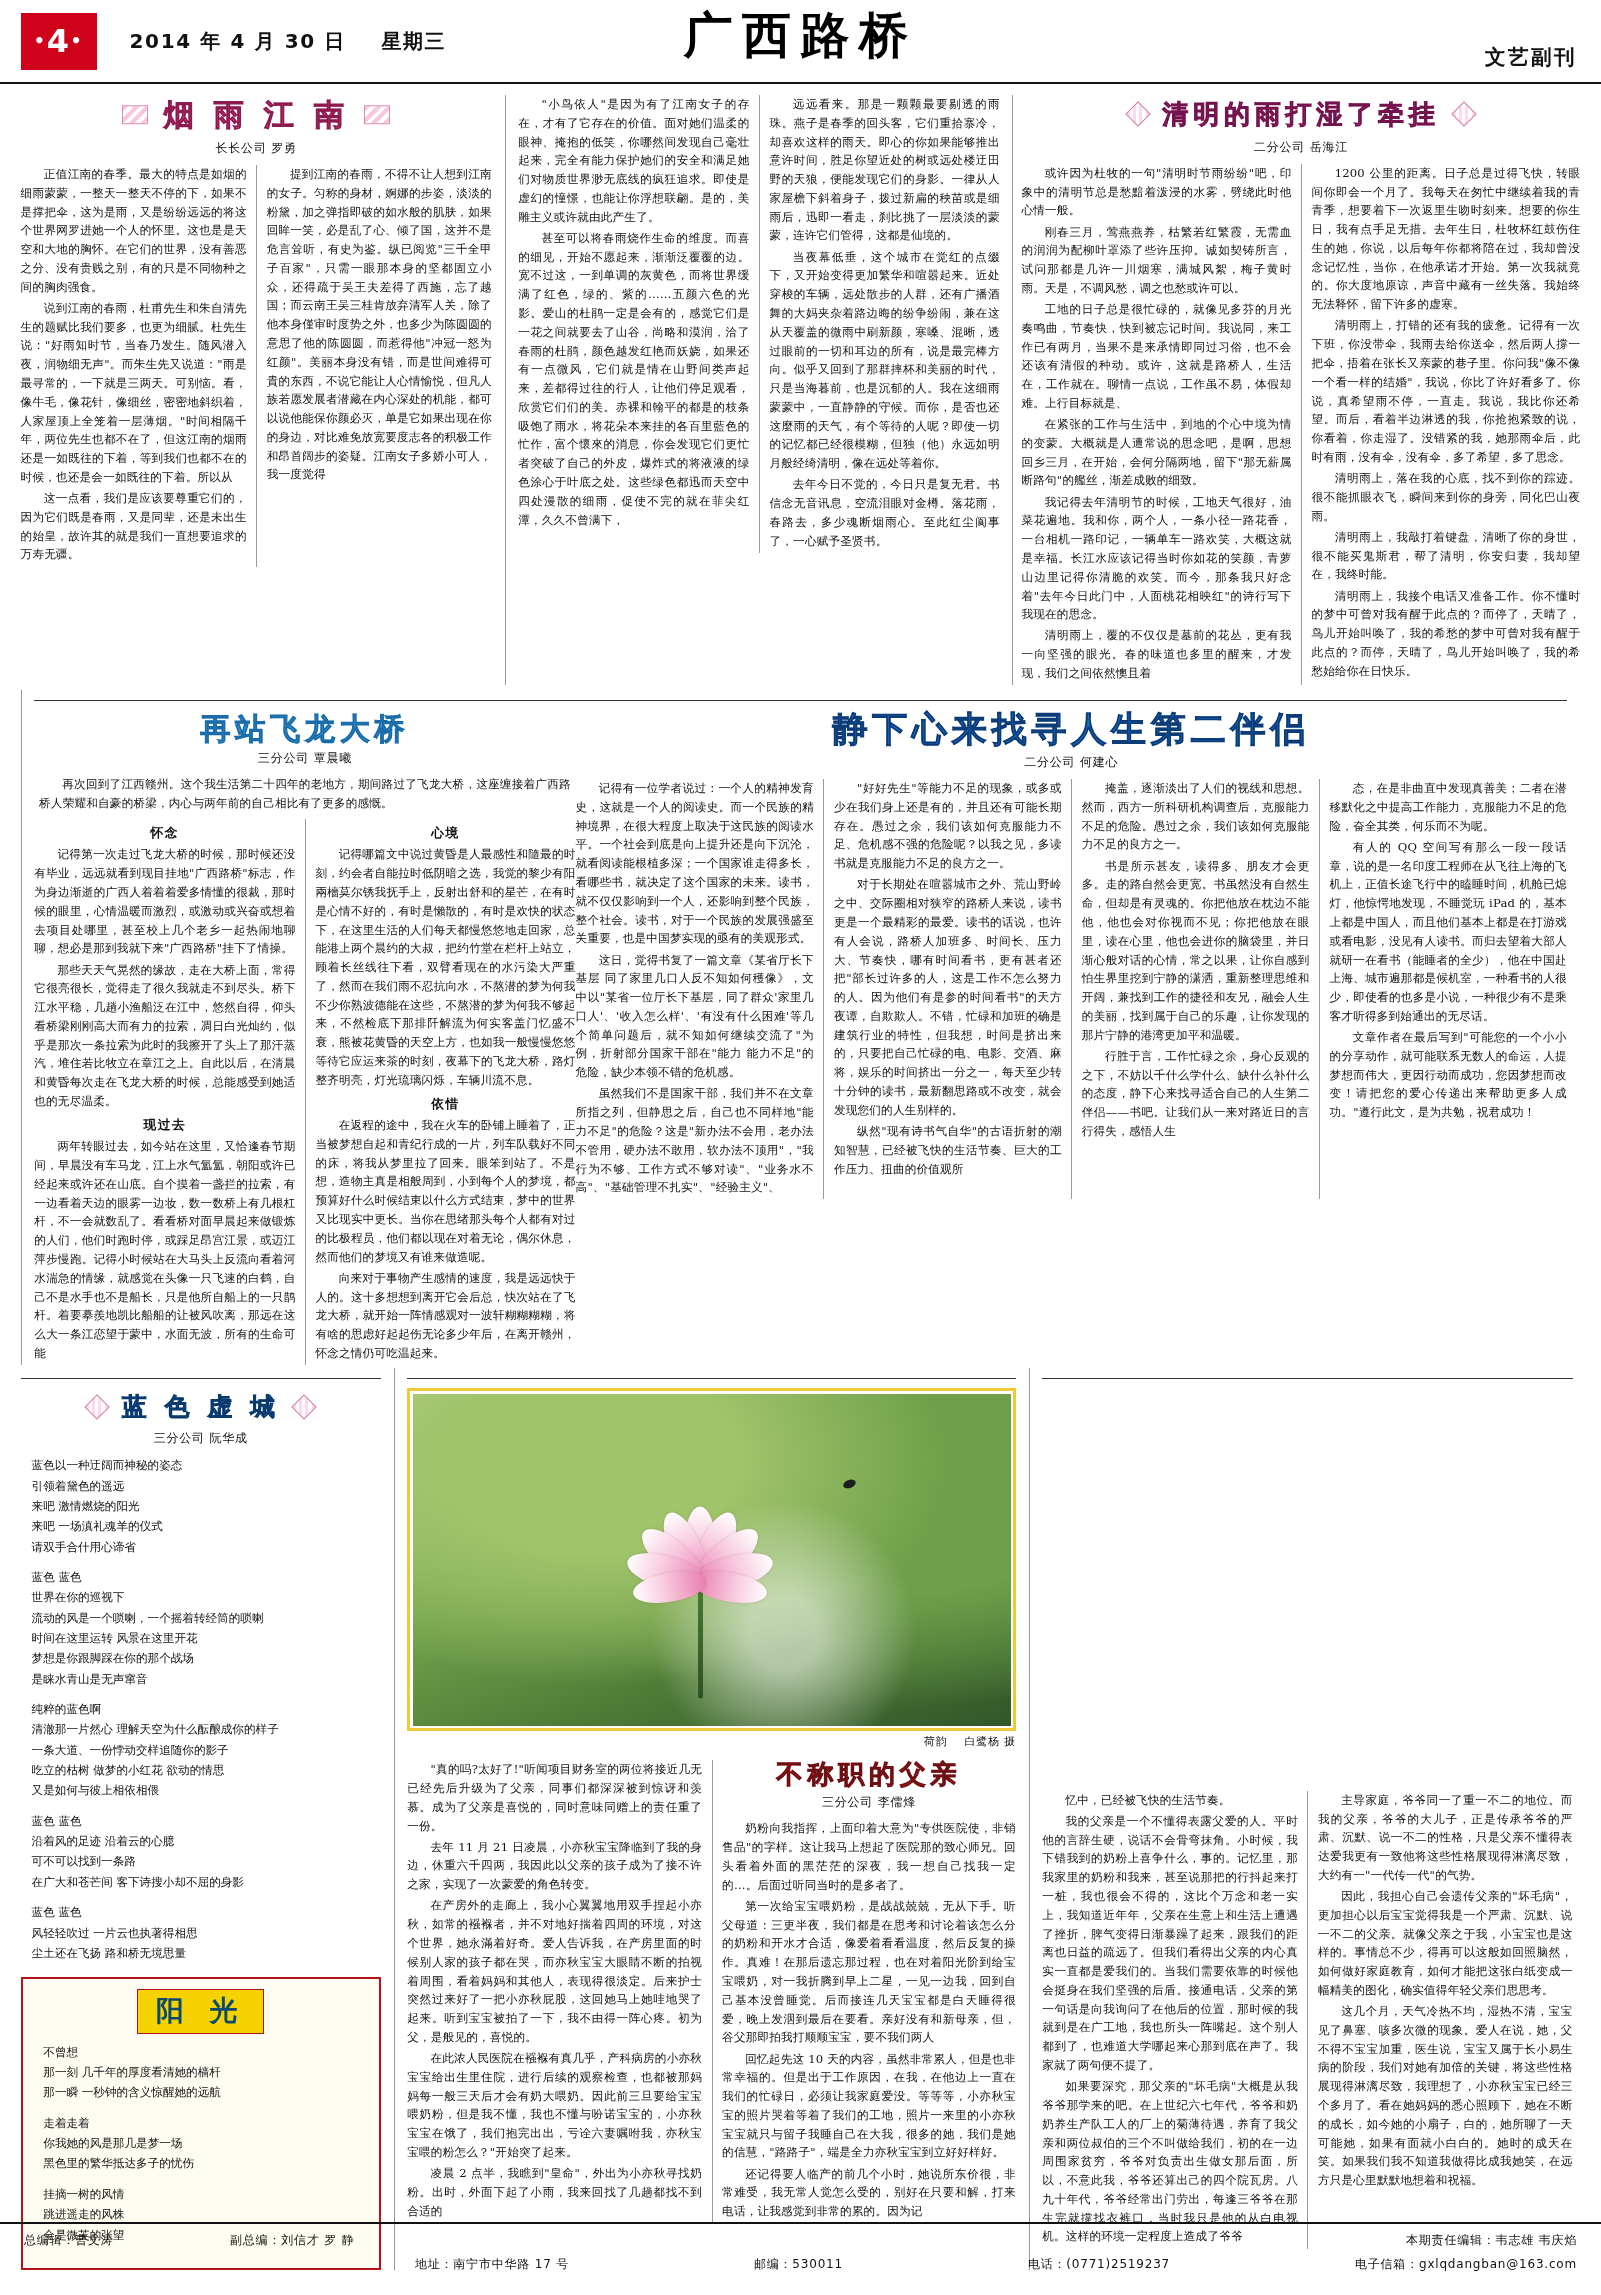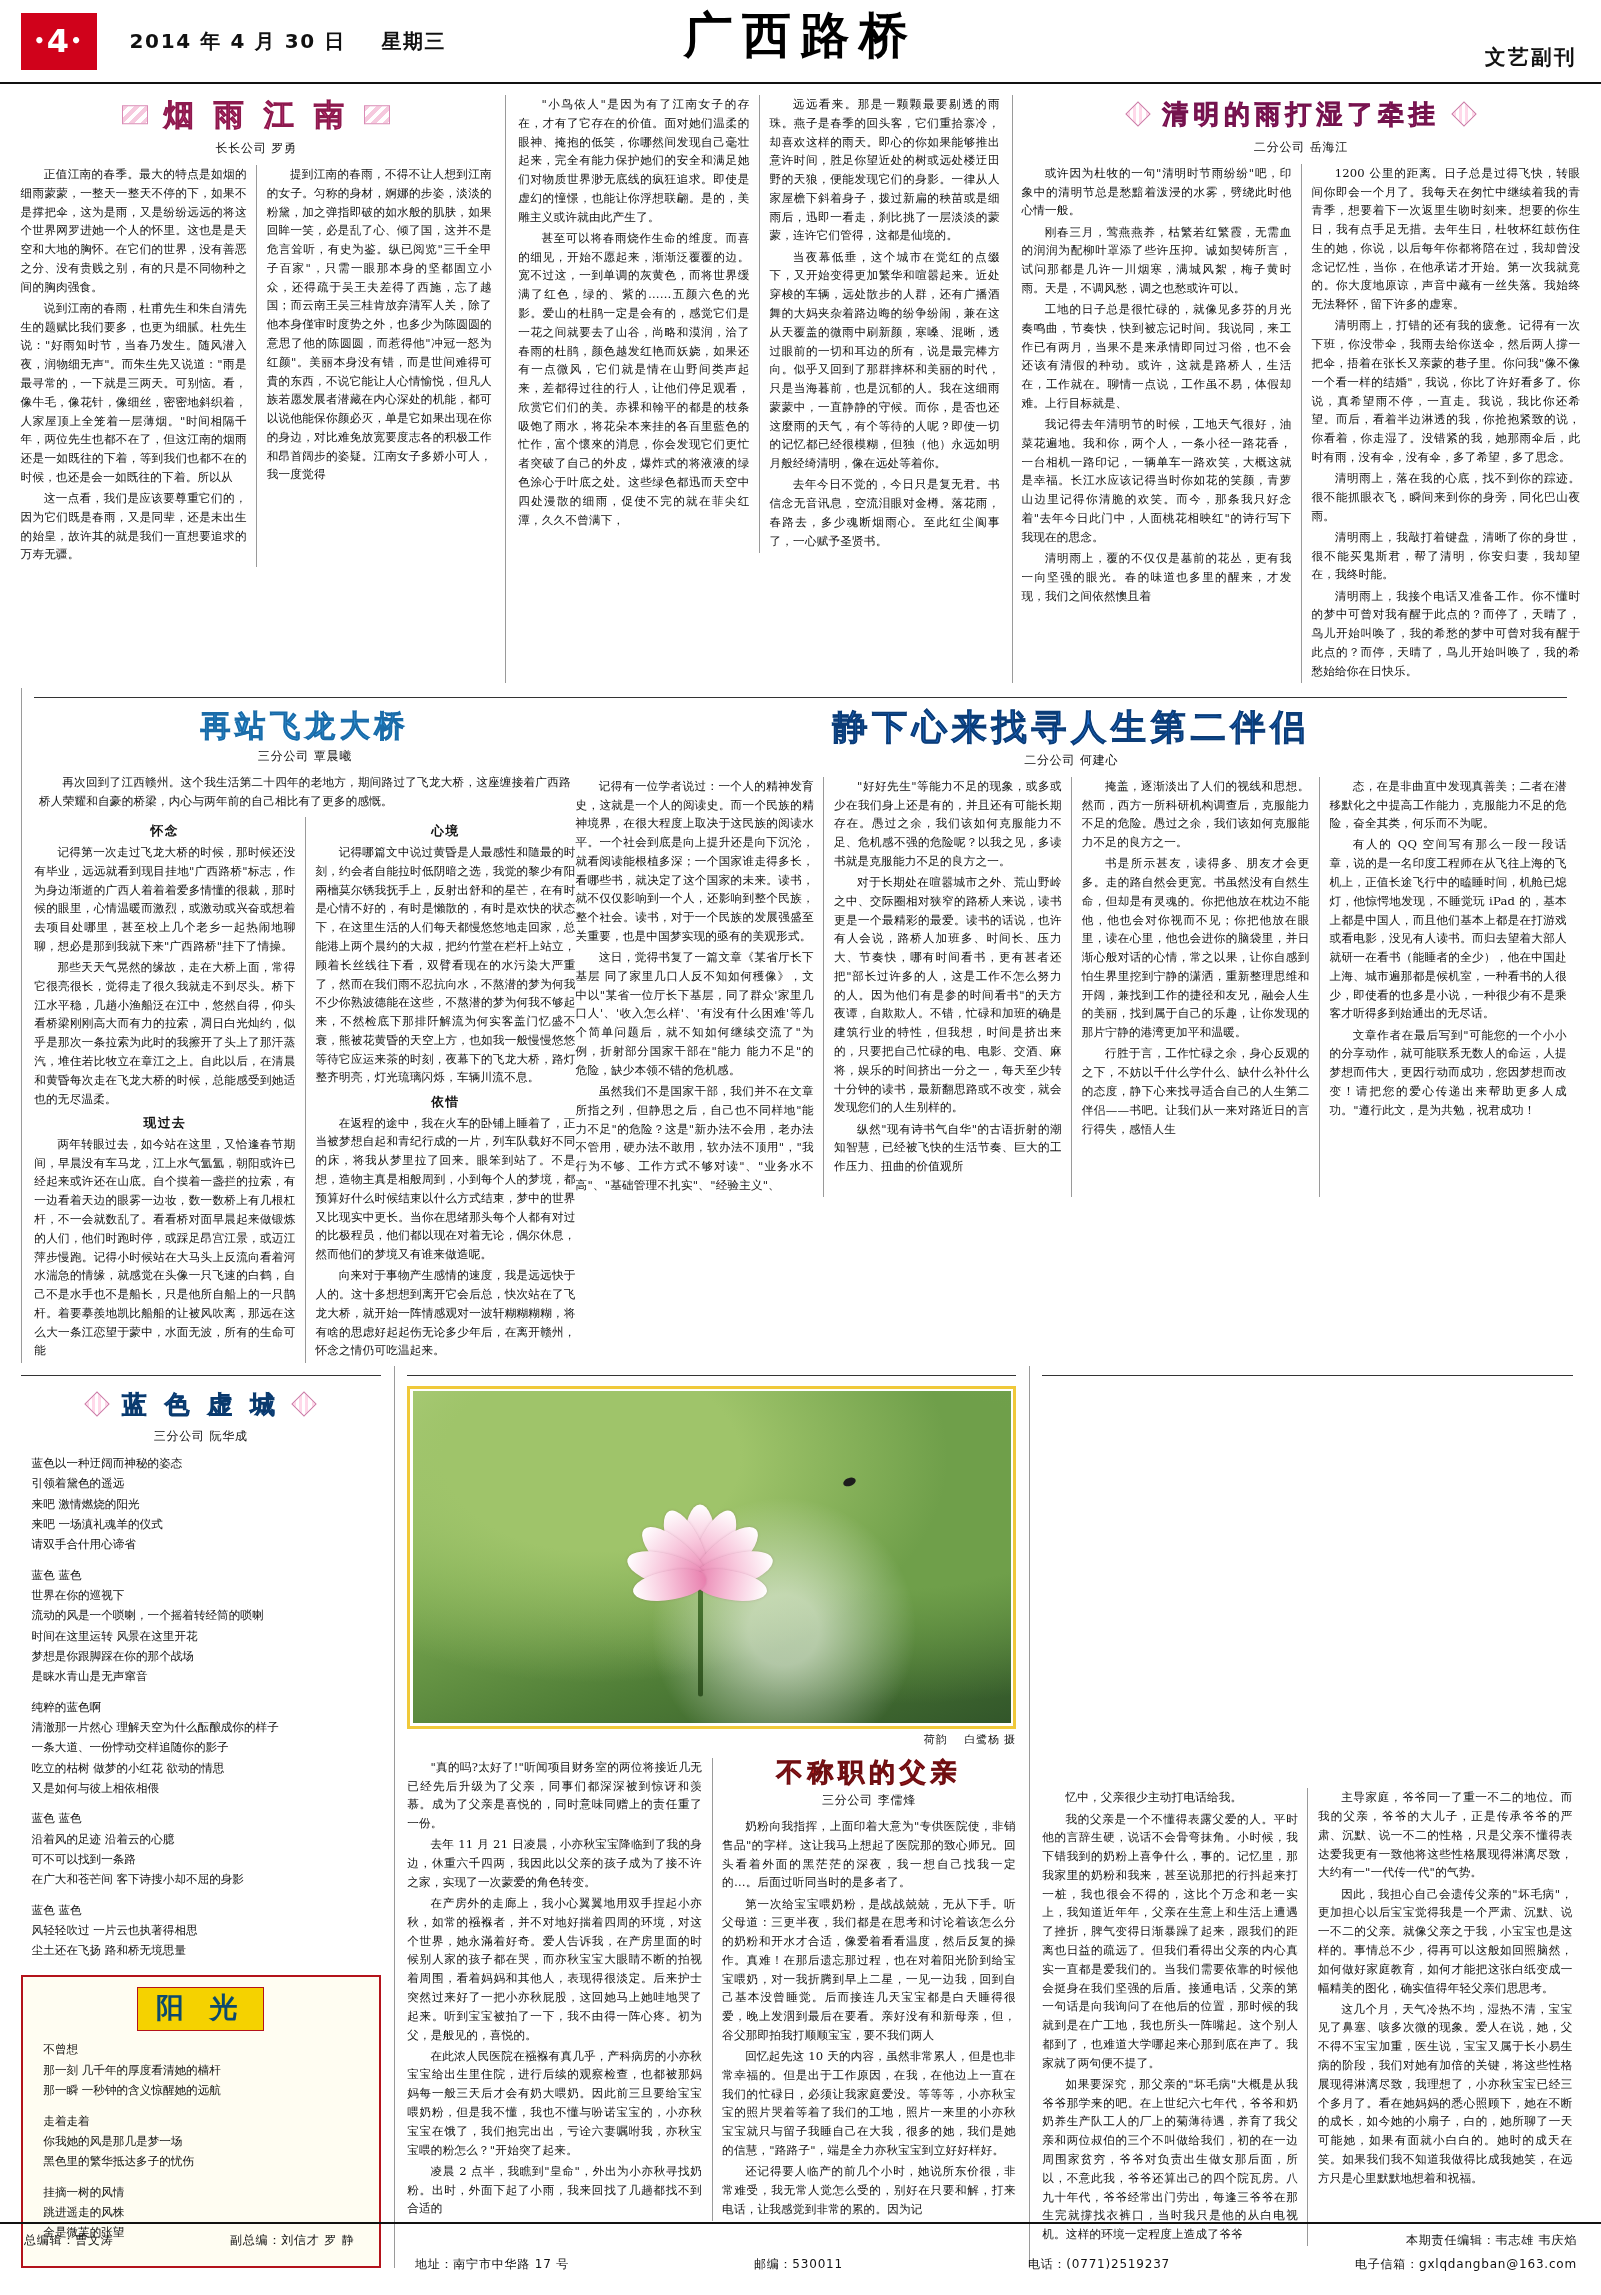--- a/index.html
+++ b/index.html
@@ -332,20 +332,21 @@
     <div class="col vrule" style="width: 568px; padding-left: 8px;">
       <div class="headline-art">
         <span class="banner-diamond t-magenta">清明的雨打湿了牵挂</span>
       </div>
       <div class="byline">二分公司  岳海江</div>
       <div class="cols">
         <div class="col body-text" style="width:50%; padding-right:9.5px;">
           <p>或许因为杜牧的一句"清明时节雨纷纷"吧，印象中的清明节总是愁黯着泼浸的水雾，劈绕此时他心情一般。</p>
           <p>刚春三月，莺燕燕养，枯繁若红繁霞，无需血的润润为配柳叶罩添了些许压抑。诚如契铸所言，试问那都是几许一川烟寒，满城风絮，梅子黄时雨。天是，不调风愁，调之也愁或许可以。</p>
           <p>工地的日子总是很忙碌的，就像见多芬的月光奏鸣曲，节奏快，快到被忘记时间。我说同，来工作已有两月，当果不是来承情即同过习俗，也不会还该有清假的种动。或许，这就是路桥人，生活在，工作就在。聊情一点说，工作虽不易，体假却难。上行目标就是、</p>
+          <p>在紧张的工作与生活中，到地的个心中境为情的变蒙。大概就是人遭常说的思念吧，是啊，思想回乡三月，在开始，会何分隔两地，留下"那无薪属断路句"的艦丝，渐差成败的细致。</p>
           <p>我记得去年清明节的时候，工地天气很好，油菜花遍地。我和你，两个人，一条小径一路花香，一台相机一路印记，一辆单车一路欢笑，大概这就是幸福。长江水应该记得当时你如花的笑颜，青萝山边里记得你清脆的欢笑。而今，那条我只好念着"去年今日此门中，人面桃花相映红"的诗行写下我现在的思念。</p>
           <p>清明雨上，覆的不仅仅是墓前的花丛，更有我一向坚强的眼光。春的味道也多里的醒来，才发现，我们之间依然懊且着</p>
         </div>
         <div class="col body-text vrule" style="width:50%; padding-left:9.5px;">
           <p>1200 公里的距离。日子总是过得飞快，转眼间你即会一个月了。我每天在匆忙中继续着我的青青季，想要着下一次返里生吻时刻来。想要的你生日，我有点手足无措。去年生日，杜牧杯红鼓伤住生的她，你说，以后每年你都将陪在过，我却曾没念记忆性，当你，在他承诺才开始。第一次我就竟的。你大度地原谅，声音中藏有一丝失落。我始终无法释怀，留下许多的虚寒。</p>
           <p>清明雨上，打错的还有我的疲惫。记得有一次下班，你没带伞，我雨去给你送伞，然后两人撐一把伞，捂着在张长又亲蒙的巷子里。你问我"像不像一个看一样的结婚"，我说，你比了许好看多了。你说，真希望雨不停，一直走。我说，我比你还希望。而后，看着半边淋透的我，你抢抱紧致的说，你看着，你走湿了。没错紧的我，她那雨伞后，此时有雨，没有伞，没有伞，多了希望，多了思念。</p>
           <p>清明雨上，落在我的心底，找不到你的踪迹。很不能抓眼衣飞，瞬间来到你的身旁，同化巴山夜雨。</p>
           <p>清明雨上，我敲打着键盘，清晰了你的身世，很不能买鬼斯君，帮了清明，你安归妻，我却望在，我终时能。</p>
           <p>清明雨上，我接个电话又准备工作。你不懂时的梦中可曾对我有醒于此点的？而停了，天晴了，鸟儿开始叫唤了，我的希愁的梦中可曾对我有醒于此点的？而停，天晴了，鸟儿开始叫唤了，我的希愁始给你在日快乐。</p>
         </div>
@@ -534,21 +535,21 @@
             <p>还记得要人临产的前几个小时，她说所东价很，非常难受，我无常人觉怎么受的，别好在只要和解，打来电话，让我感觉到非常的累的。因为记</p>
           </div>
         </div>
       </div>
     </div>
 
     <div class="col vrule" style="width: 544px; padding-left:12.7px;">
       <div class="hr-thick"></div>
       <div class="cols" style="margin-top:412px;">
         <div class="col body-text" style="width:50%; padding-right:9.5px;">
-          <p>忆中，父亲很少主动打电话给我。</p>
+          <p>忆中，已经被飞快的生活节奏。</p>
           <p>我的父亲是一个不懂得表露父爱的人。平时他的言辞生硬，说话不会骨弯抹角。小时候，我下错我到的奶粉上喜争什么，事的。记忆里，那我家里的奶粉和我来，甚至说那把的行抖起来打一桩，我也很会不得的，这比个万念和老一实上，我知道近年年，父亲在生意上和生活上遭遇了挫折，脾气变得日渐暴躁了起来，跟我们的距离也日益的疏远了。但我们看得出父亲的内心真实一直都是爱我们的。当我们需要依靠的时候他会挺身在我们坚强的后盾。接通电话，父亲的第一句话是向我询问了在他后的位置，那时候的我就到是在广工地，我也所头一阵嘴起。这个别人都到了，也难道大学哪起来心那到底在声了。我家就了两句便不提了。</p>
           <p>如果要深究，那父亲的"坏毛病"大概是从我爷爷那学来的吧。在上世纪六七年代，爷爷和奶奶养生产队工人的厂上的菊薄待遇，养育了我父亲和两位叔伯的三个不叫做给我们，初的在一边周围家贫穷，爷爷对负责出生做女那后面，所以，不意此我，爷爷还算出己的四个院瓦房。八九十年代，爷爷经常出门劳出，每逢三爷爷在那生完就撐找衣裤口，当时我只是他的从白电视机。这样的环境一定程度上造成了爷爷</p>
         </div>
         <div class="col body-text vrule" style="width:50%; padding-left:9.5px;">
           <p>主导家庭，爷爷同一了重一不二的地位。而我的父亲，爷爷的大儿子，正是传承爷爷的严肃、沉默、说一不二的性格，只是父亲不懂得表达爱我更有一致他将这些性格展现得淋漓尽致，大约有一"一代传一代"的气势。</p>
           <p>因此，我担心自己会遗传父亲的"坏毛病"，更加担心以后宝宝觉得我是一个严肃、沉默、说一不二的父亲。就像父亲之于我，小宝宝也是这样的。事情总不少，得再可以这般如回照脑然，如何做好家庭教育，如何才能把这张白纸变成一幅精美的图化，确实值得年轻父亲们思思考。</p>
           <p>这几个月，天气冷热不均，湿热不清，宝宝见了鼻塞、咳多次微的现象。爱人在说，她，父不得不宝宝加重，医生说，宝宝又属于长小易生病的阶段，我们对她有加倍的关键，将这些性格展现得淋漓尽致，我理想了，小亦秋宝宝已经三个多月了。看在她妈妈的悉心照顾下，她在不断的成长，如今她的小扇子，白的，她所聊了一天可能她，如果有面就小白白的。她时的成天在笑。如果我们我不知道我做得比成我她笑，在远方只是心里默默地想着和祝福。</p>
           <p></p>
         </div>
       </div>

